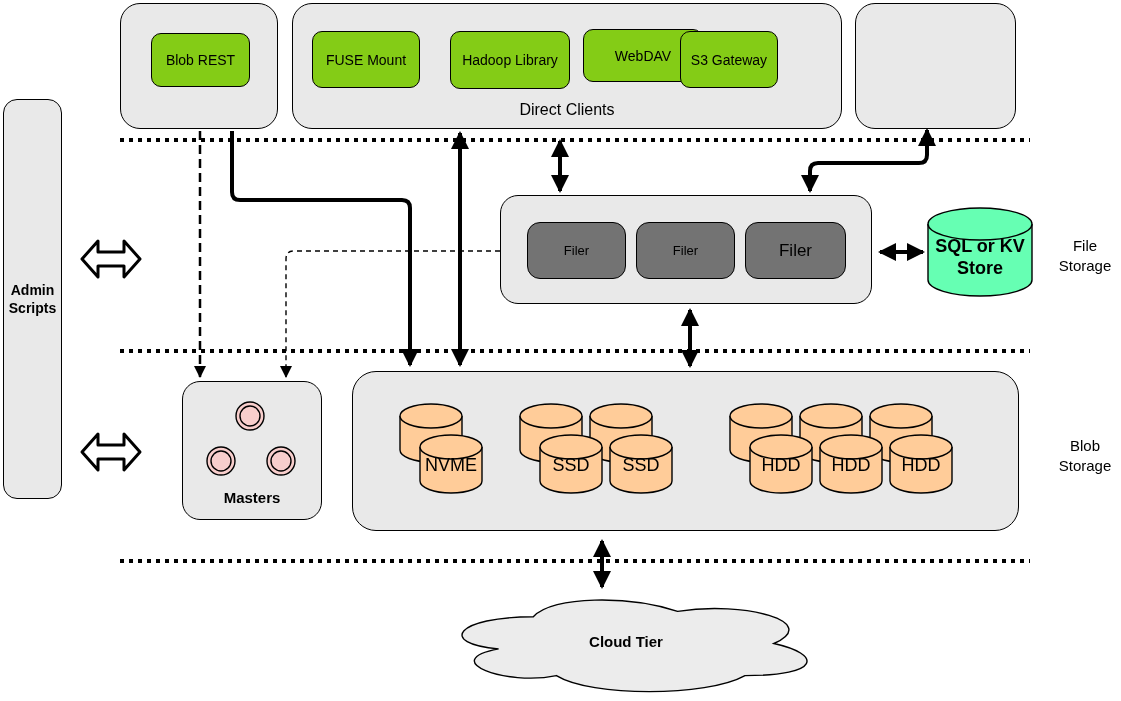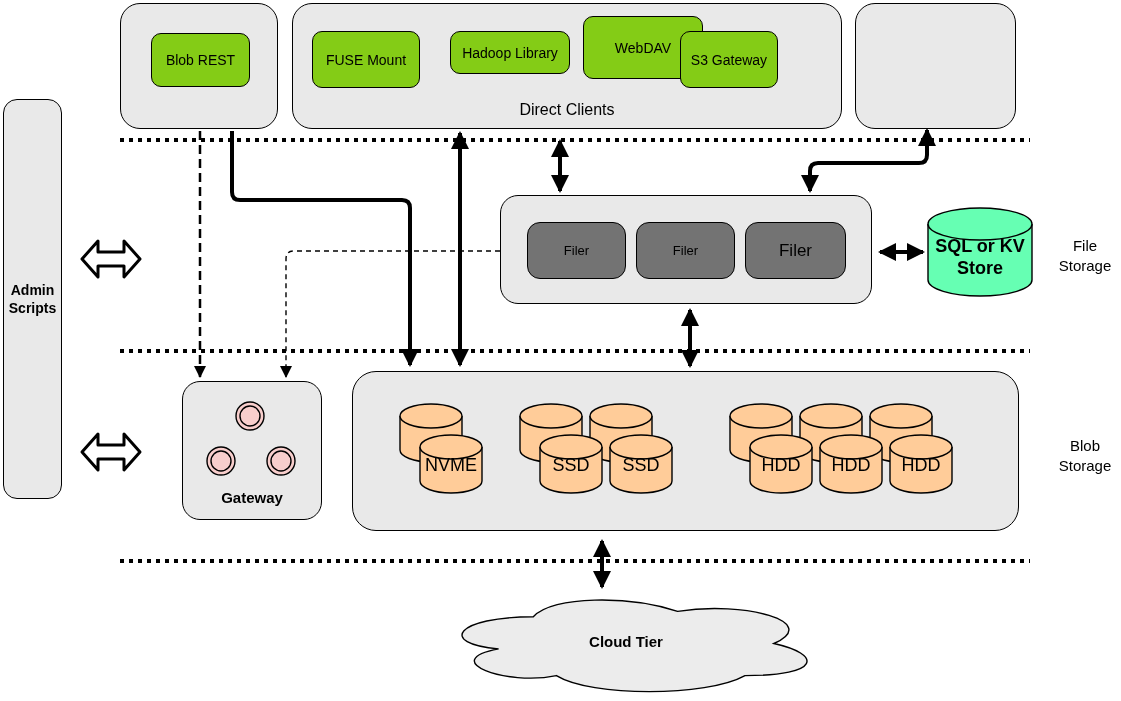--- a/index.html
+++ b/index.html
@@ -56,29 +56,29 @@
 
   <div class="panel" style="left:292px; top:3px; width:550px; height:126px; border-radius:20px;">
     <div class="caption">Direct Clients</div>
   </div>
 
   <div class="panel" style="left:855px; top:3px; width:161px; height:126px; border-radius:20px;"></div>
 
   <div class="panel" style="left:500px; top:195px; width:372px; height:109px; border-radius:18px;"></div>
 
   <div class="panel" style="left:182px; top:381px; width:140px; height:139px; border-radius:18px;">
-    <div class="masters-caption">Gateway</div>
+    <div class="masters-caption">Masters</div>
   </div>
 
   <div class="panel" style="left:352px; top:371px; width:667px; height:160px; border-radius:24px;"></div>
 
   <div class="node orange" style="left:151px; top:33px; width:99px; height:54px;">Blob REST</div>
   <div class="node orange" style="left:312px; top:31px; width:108px; height:57px;">FUSE Mount</div>
-  <div class="node orange" style="left:450px; top:31px; width:120px; height:43px;">Hadoop Library</div>
-  <div class="node orange" style="left:583px; top:16px; width:120px; height:63px;">WebDAV</div>
+  <div class="node orange" style="left:450px; top:31px; width:120px; height:58px;">Hadoop Library</div>
+  <div class="node orange" style="left:583px; top:29px; width:120px; height:53px;">WebDAV</div>
   <div class="node orange" style="left:680px; top:31px; width:98px; height:57px;">S3 Gateway</div>
 
   <div class="node green" style="left:527px; top:222px; width:99px; height:57px;">Filer</div>
   <div class="node green" style="left:636px; top:222px; width:99px; height:57px;">Filer</div>
   <div class="node green big" style="left:745px; top:222px; width:101px; height:57px;">Filer</div>
 
   <svg id="overlay" width="1121" height="701" viewBox="0 0 1121 701">
     <defs>
       <marker id="ahBig" markerUnits="userSpaceOnUse" markerWidth="20" markerHeight="20" refX="16" refY="9" orient="auto-start-reverse">
         <path d="M0,0 L18,9 L0,18 Z" fill="#000"></path>

